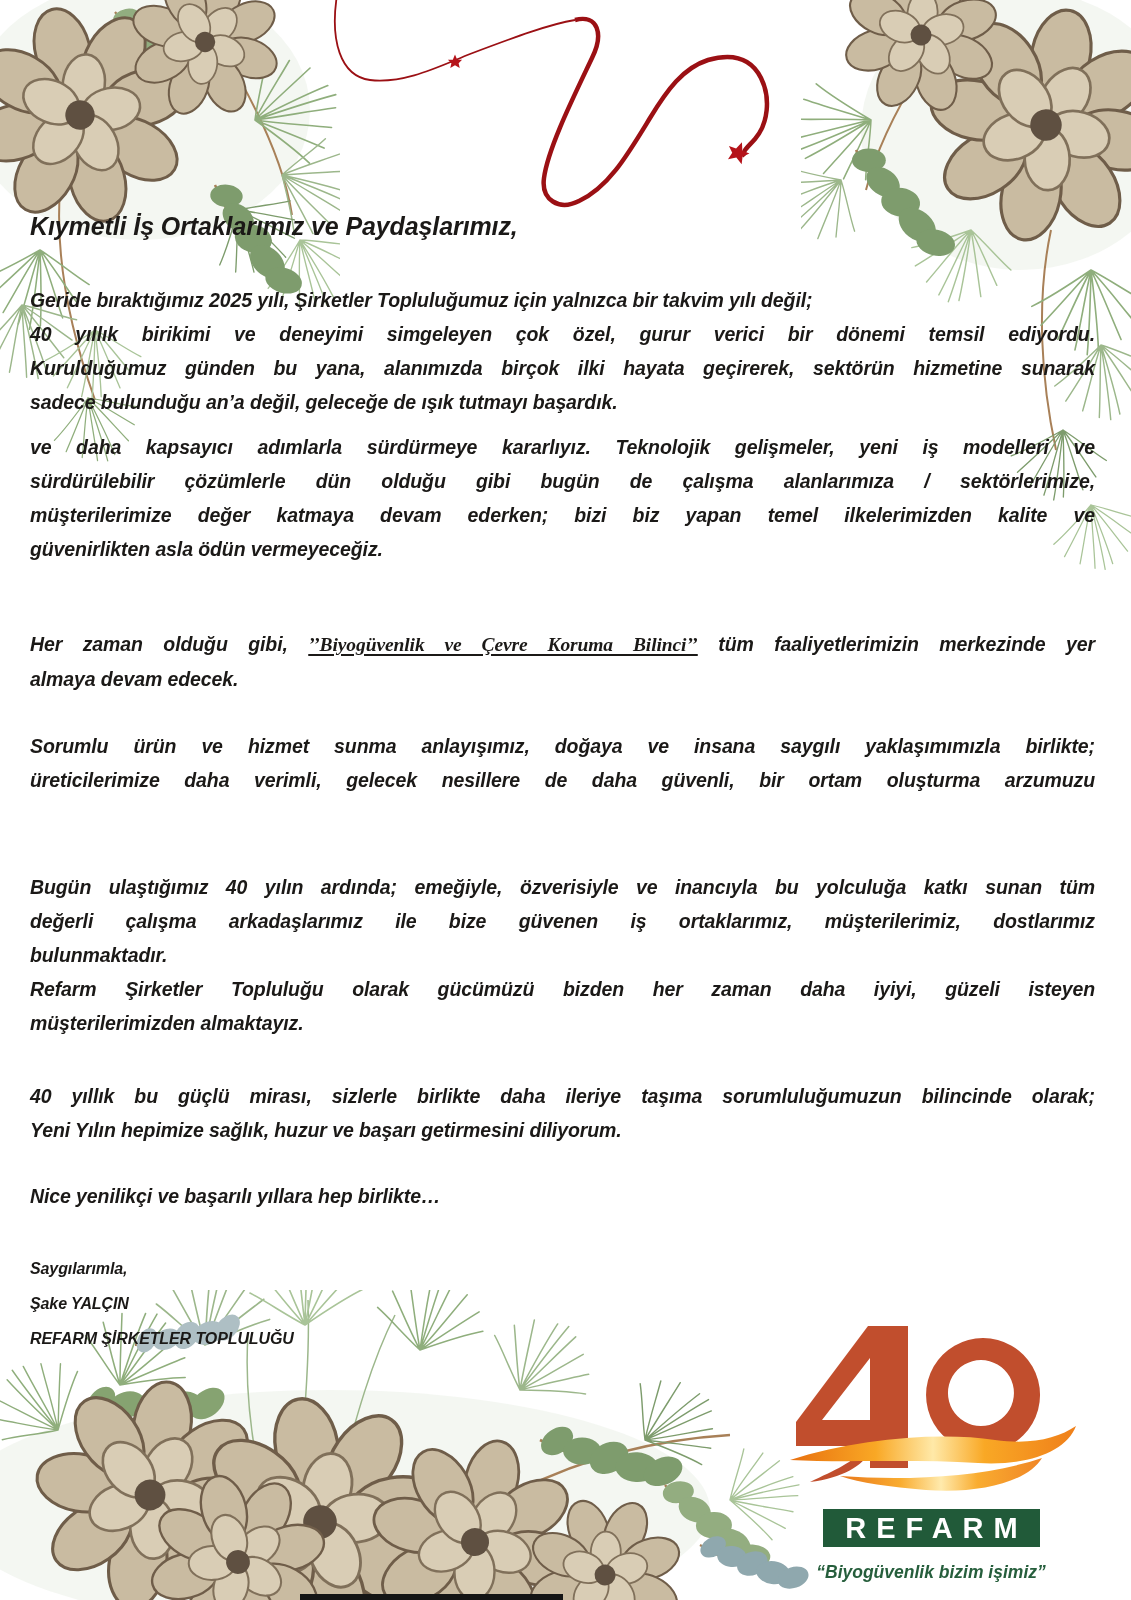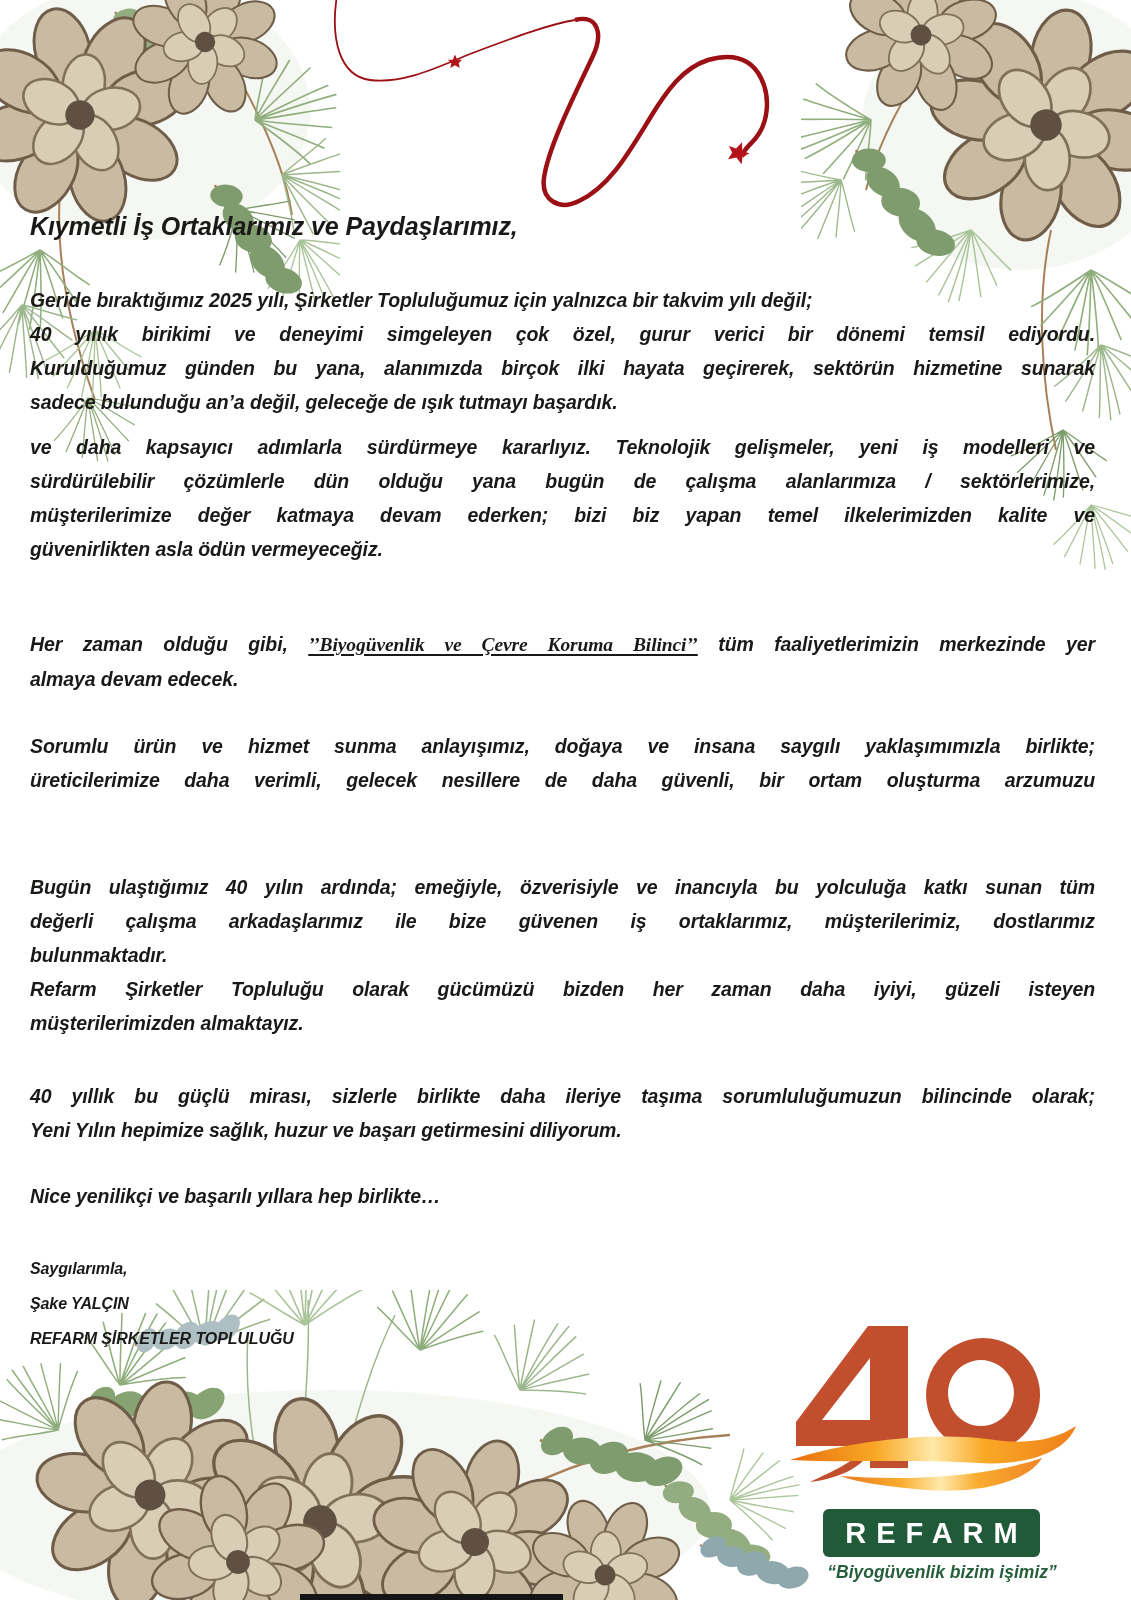--- a/index.html
+++ b/index.html
@@ -23,29 +23,29 @@
   .para{position:absolute;left:0;right:0;}
   .ln{line-height:34px;min-height:34px;text-align:justify;}
   .ln.just{text-align-last:justify;}
   .ln.norm{text-align-last:left;}
   .ul{text-decoration:underline;text-decoration-thickness:2px;text-underline-offset:3px;font-family:Liberation Serif, serif;}
   .sig .ln{line-height:35px;min-height:35px;font-size:16px;}
 
   .logo{position:absolute;left:780px;top:1300px;width:320px;height:295px;z-index:2;}
   .logo-40{position:absolute;left:0;top:0;}
   .logo-box{
-    position:absolute;left:43px;top:209px;width:217px;height:48px;
-    background:#215a39;display:flex;align-items:center;justify-content:center;border-radius:6px;
+    position:absolute;left:43px;top:209px;width:217px;height:38px;
+    background:#215a39;display:flex;align-items:center;justify-content:center;
   }
   .logo-word{
     color:#ffffff;font-weight:700;font-size:29px;letter-spacing:10px;margin-right:-10px;
     font-style:normal;font-family:"Liberation Sans",sans-serif;
   }
   .logo-tagline{
-    position:absolute;left:11px;top:262px;width:302px;text-align:center;
+    position:absolute;left:0;top:262px;width:302px;text-align:center;
     color:#265e3c;font-weight:700;font-style:italic;font-size:17.5px;
   }
   .bottom-bar{position:absolute;left:300px;bottom:0;width:263px;height:6px;background:#151515;z-index:3;}
 </style>
 </head>
 <body>
 
 <svg width="0" height="0" style="position:absolute" aria-hidden="true">
   <defs>
     <g id="fan" fill="none" stroke-linecap="round">
@@ -156,21 +156,21 @@
 
   <div class="para" style="top:283px">
     <div class="ln norm">Geride bıraktığımız 2025 yılı, Şirketler Topluluğumuz için yalnızca bir takvim yılı değil;</div>
     <div class="ln just">40 yıllık birikimi ve deneyimi simgeleyen çok özel, gurur verici bir dönemi temsil ediyordu.</div>
     <div class="ln just">Kurulduğumuz günden bu yana, alanımızda birçok ilki hayata geçirerek, sektörün hizmetine sunarak</div>
     <div class="ln norm">sadece bulunduğu an’a değil, geleceğe de ışık tutmayı başardık.</div>
   </div>
 
   <div class="para" style="top:430px">
     <div class="ln just">ve daha kapsayıcı adımlarla sürdürmeye kararlıyız. Teknolojik gelişmeler, yeni iş modelleri ve</div>
-    <div class="ln just">sürdürülebilir çözümlerle dün olduğu yana bugün de çalışma alanlarımıza / sektörlerimize,</div>
+    <div class="ln just">sürdürülebilir çözümlerle dün olduğu gibi bugün de çalışma alanlarımıza / sektörlerimize,</div>
     <div class="ln just">müşterilerimize değer katmaya devam ederken; bizi biz yapan temel ilkelerimizden kalite ve</div>
     <div class="ln norm">güvenirlikten asla ödün vermeyeceğiz.</div>
   </div>
 
   <div class="para" style="top:627px">
     <div class="ln just"><span>Her zaman olduğu gibi, </span><span class="ul">’’Biyogüvenlik ve Çevre Koruma Bilinci’’</span><span> tüm faaliyetlerimizin merkezinde yer</span></div>
     <div class="ln norm">almaya devam edecek.</div>
   </div>
 
   <div class="para" style="top:729px">

